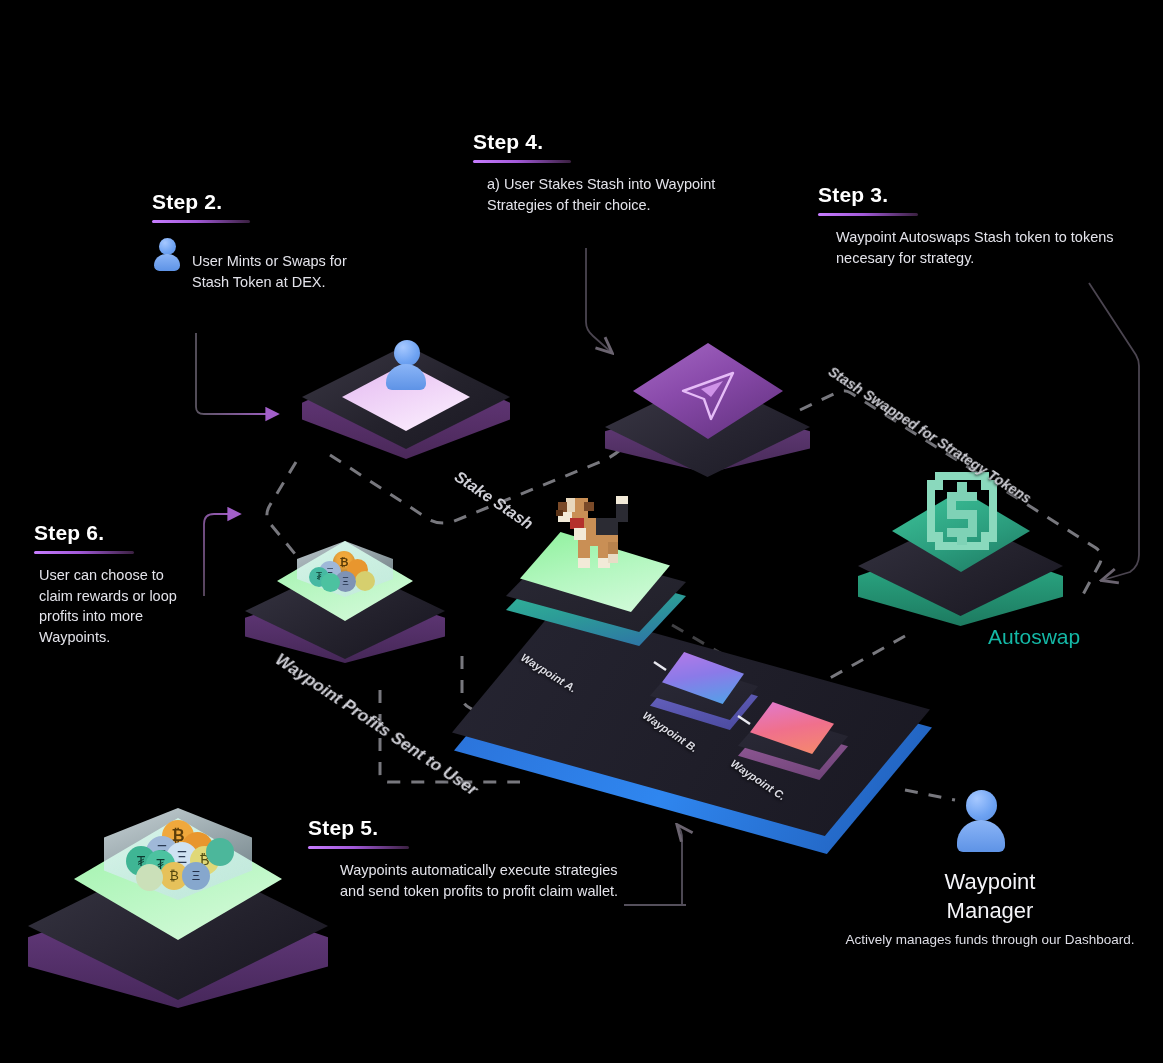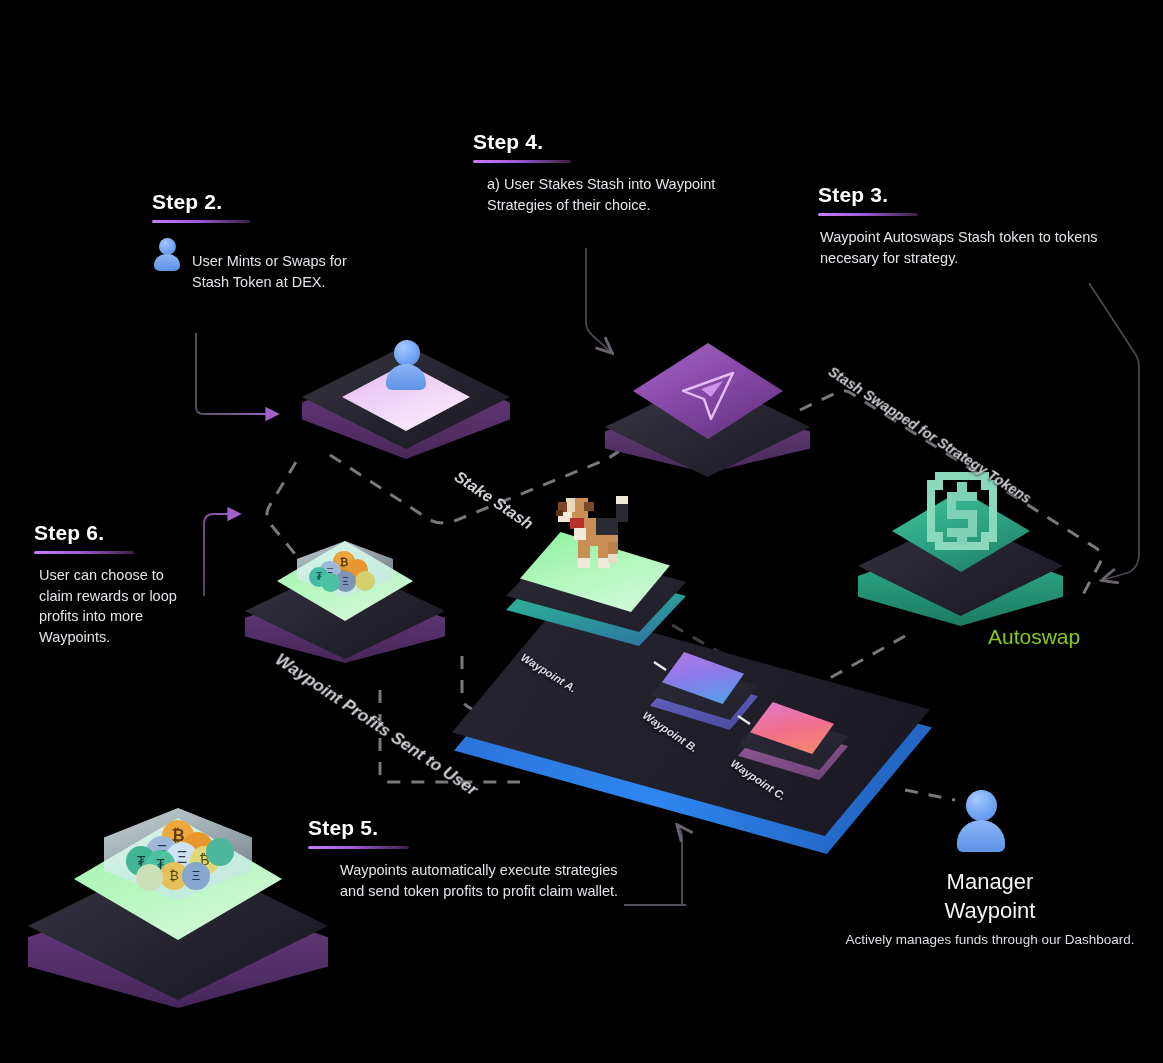--- a/index.html
+++ b/index.html
@@ -53,21 +53,21 @@
     transform-origin: 0 50%;
   }
   .wp-label {
     position: absolute; white-space: nowrap;
     font-weight: bold; font-style: italic; font-size: 11px;
     color: #dcdce4; text-shadow: 0 1px 3px #000;
     transform-origin: 0 50%;
   }
   .plain-label {
     position: absolute; white-space: nowrap;
-    color: #84cc16;
+    color: #14b8a6;
   }
   .center-label { position: absolute; text-align: center; }
   .center-label .big { font-size: 22px; line-height: 1.3; color: #f4f4f8; }
   .center-label .sub { font-size: 13.5px; line-height: 1.35; color: #dedee6; margin-top: 6px; }
 
   svg.overlay { position: absolute; left:0; top:0; width:1163px; height:1063px; overflow: visible; pointer-events: none; }
 
   .coinbox { position: absolute; }
 </style>
 </head>
@@ -143,21 +143,21 @@
 
   <div class="step" style="left:473px; top:130px; width:260px;">
     <div class="step-title">Step 4.</div>
     <div class="step-rule" style="width:98px;"></div>
     <div class="step-body" style="margin-left:14px; width:232px;">a) User Stakes Stash into Waypoint Strategies of their choice.</div>
   </div>
 
   <div class="step" style="left:818px; top:183px; width:290px;">
     <div class="step-title">Step 3.</div>
     <div class="step-rule" style="width:100px;"></div>
-    <div class="step-body" style="margin-left:2px; width:285px;">Waypoint Autoswaps Stash token to tokens necesary for strategy.</div>
+    <div class="step-body" style="margin-left:18px; width:285px;">Waypoint Autoswaps Stash token to tokens necesary for strategy.</div>
   </div>
 
   <div class="step" style="left:308px; top:816px; width:330px;">
     <div class="step-title">Step 5.</div>
     <div class="step-rule" style="width:101px;"></div>
     <div class="step-body" style="margin-left:32px; width:296px;">Waypoints  automatically execute strategies and send token profits to profit claim wallet.</div>
   </div>
 
   <div class="step" style="left:34px; top:521px; width:200px;">
     <div class="step-title">Step 6.</div>
@@ -379,18 +379,18 @@
 
   <div class="path-label" style="left:277px; top:648px; font-size:17px; transform:rotate(34deg);">Waypoint Profits Sent to User</div>
 
   <div style="position:absolute;left:955px;top:790px;width:52px;height:72px;">
     <div class="person" style="position:absolute;left:0;top:0;width:52px;height:72px;">
       <div class="head" style="left:11px;top:0;width:31px;height:31px;"></div>
       <div class="body" style="left:2px;top:30px;width:48px;height:32px;"></div>
     </div>
   </div>
   <div class="center-label" style="left:829px; top:868px; width:322px;">
+    <div class="big">Waypoint</div>
     <div class="big">Manager</div>
-    <div class="big">Waypoint</div>
     <div class="sub">Actively manages funds through our Dashboard.</div>
   </div>
 
 </div>
 
 </body></html>

